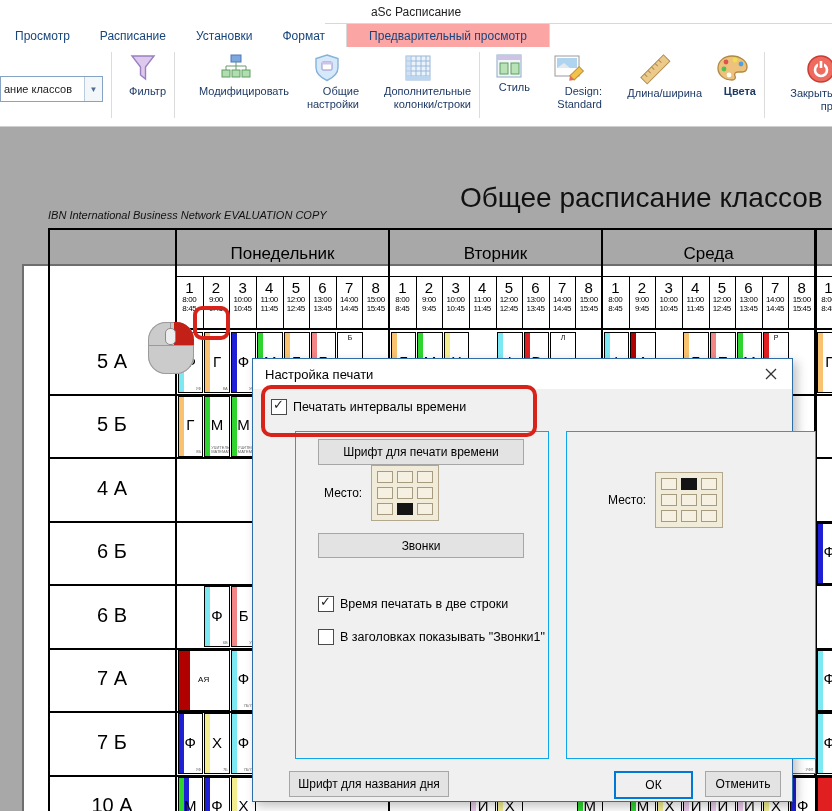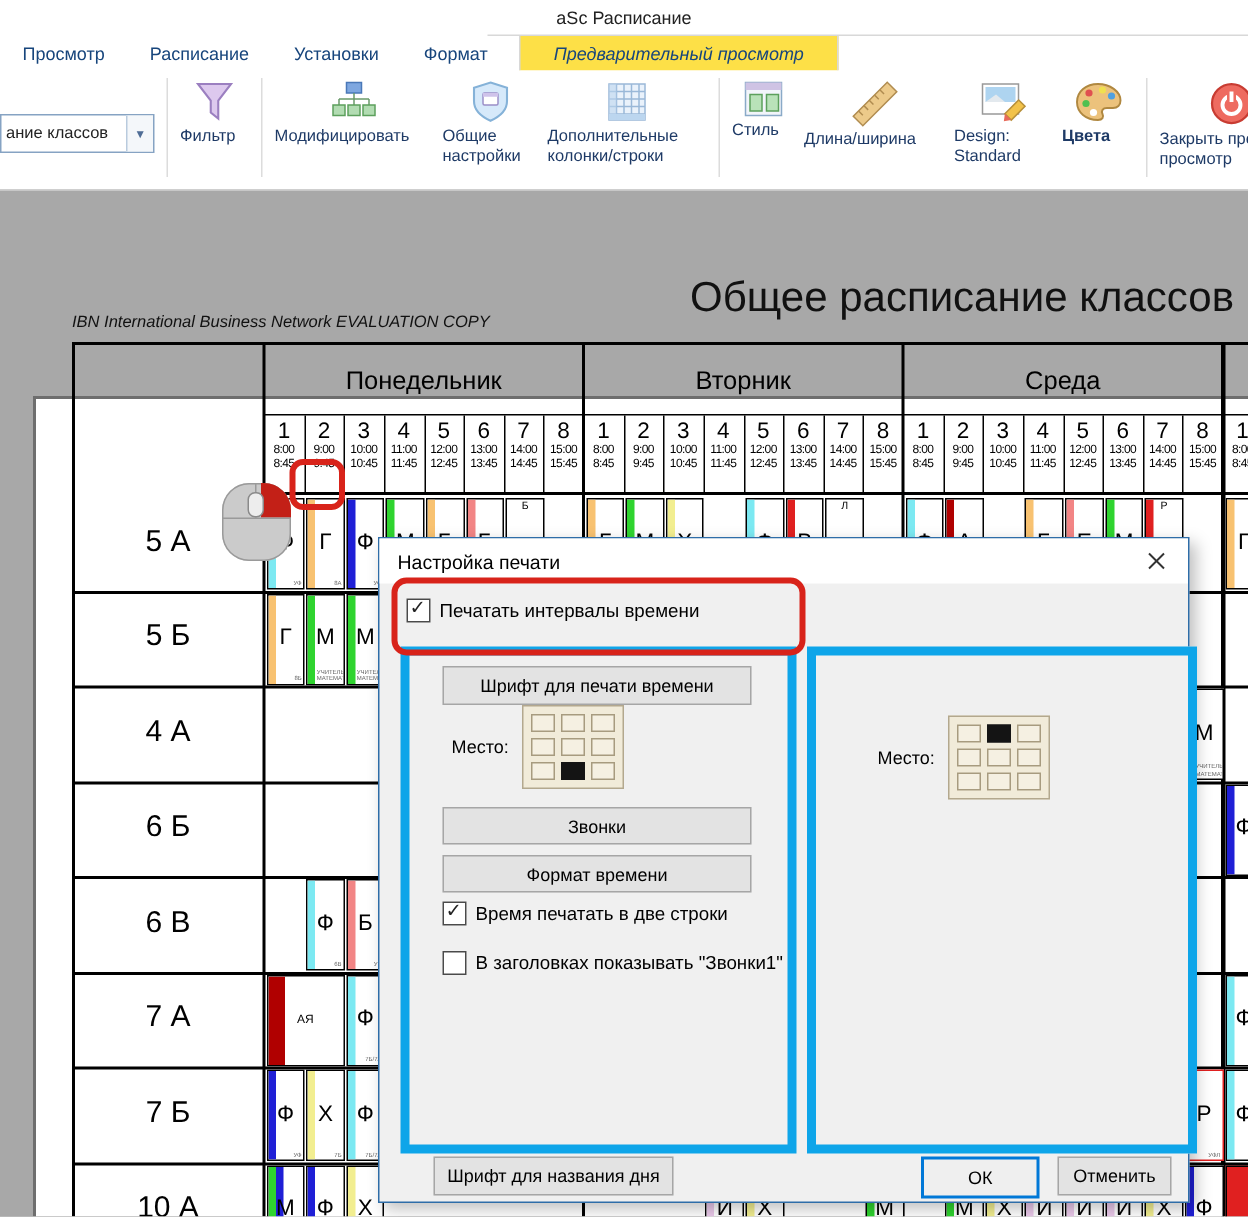--- a/index.html
+++ b/index.html
@@ -6,35 +6,35 @@
   .screen{position:relative;width:832px;height:811px;overflow:hidden;background:#fff;
     font-family:"Liberation Sans",sans-serif;-webkit-font-smoothing:antialiased;}
   .abs{position:absolute;}
 
   
   .titlebar{left:0;top:0;width:832px;height:24px;background:#fff;}
   .app-title{left:0;top:5px;width:100%;text-align:center;font-size:12px;color:#222;}
   .tabline{left:325px;top:23px;width:507px;height:1px;background:#d8d8d8;}
   .tabsrow{left:0;top:24px;width:832px;height:23px;background:#fff;display:flex;align-items:stretch;}
   .tab{padding:5px 15px 4px 15px;font-size:12px;color:#17457c;white-space:nowrap;cursor:default;}
-  .tab.active{background:#fde047;border-left:1px solid #d8d8d8;border-right:1px solid #d8d8d8;
-    margin-left:6px;padding:5px 22px 4px 22px;font-style:italic;}
+  .tab.active{background:#fca5a5;border-left:1px solid #d8d8d8;border-right:1px solid #d8d8d8;
+    margin-left:6px;padding:5px 22px 4px 22px;}
 
   
   .ribbon{left:0;top:47px;width:832px;height:79px;background:#fff;border-bottom:1px solid #cfcfcf;}
   .combo{left:0;top:29px;width:101px;height:24px;background:#fff;border:1px solid #86a3c3;
     display:flex;align-items:center;}
   .combo-text{flex:1;font-size:11px;color:#222;padding-left:3px;white-space:nowrap;overflow:hidden;}
   .combo-arrow{width:17px;height:100%;border-left:1px solid #b9cbde;display:flex;align-items:center;
     justify-content:center;font-size:8px;color:#4f6d96;background:#f4f7fa;}
   .rbar{left:106px;top:2px;height:76px;display:flex;align-items:flex-start;}
   .rsep{width:1px;height:66px;background:#dcdcdc;margin:3px 5px 0 5px;}
   .rbtn{display:flex;flex-direction:column;align-items:center;margin:0 3px;cursor:default;}
   .rbtn svg{display:block;margin:4px 0 2px 0;}
-  .rlabel{font-size:11px;line-height:1.15;color:#1e3a66;text-align:left;white-space:normal;}
+  .rlabel{font-size:11px;line-height:1.15;color:#1e3a66;text-align:right;white-space:normal;}
 
   
   .preview{left:0;top:127px;width:832px;height:684px;background:#a8a8a8;}
   .page{left:22px;top:137px;width:810px;height:674px;background:#fff;
     border-left:2px solid #6e6e6e;border-top:2px solid #6e6e6e;}
   .page-title{left:460px;top:182px;font-size:28px;color:#111;white-space:nowrap;}
   .watermark{left:48px;top:209px;font-size:11px;color:#111;white-space:nowrap;font-style:italic;}
   #schedule{left:0;top:0;width:832px;height:811px;pointer-events:none;}
   .sline{position:absolute;background:#000;}
   .dayname{position:absolute;font-size:17px;color:#000;text-align:center;padding-top:14px;}
@@ -68,21 +68,21 @@
   .dlg-titlebar{position:absolute;left:0;top:0;width:100%;height:30px;background:#fff;}
   .dlg-title{position:absolute;left:12px;top:8px;font-size:13px;color:#000;}
   .dlg-close{position:absolute;right:13px;top:7px;width:16px;height:16px;cursor:default;}
   .cb-hl{position:absolute;left:8px;top:26px;width:268px;height:44px;border:4px solid #d8231a;
     border-radius:10px;z-index:3;}
   .dcheck{position:absolute;display:flex;align-items:center;gap:6px;}
   .cbbox{width:14px;height:14px;background:#fff;border:1px solid #4a4a4a;position:relative;
     flex:0 0 auto;}
   .cbglyph{position:absolute;left:1px;top:-3px;font-size:13px;color:#222;}
   .cblabel{font-size:12.5px;color:#000;white-space:nowrap;}
-  .dgroup{position:absolute;border:6px solid #0ea5e9;background:#f0f0f0;}
+  .dgroup{position:absolute;border:1px solid #0ea5e9;background:#f0f0f0;margin-left:28px;}
   .dbtn{position:absolute;background:#e3e3e3;border:1px solid #a6a6a6;font-size:12px;color:#000;
     display:flex;align-items:center;justify-content:center;overflow:hidden;white-space:nowrap;
     cursor:default;}
   .dbtn.primary{border:2px solid #0078d7;background:#efefef;}
   .place-row{position:absolute;display:flex;align-items:center;gap:9px;}
   .place-label{font-size:12px;color:#000;}
   .place-grid{display:grid;grid-template-columns:repeat(3,16px);grid-template-rows:repeat(3,12px);
     gap:4px;padding:5px;background:#f1ebd9;border:1px solid #b3a88e;}
   .pg-cell{background:#f5f0e2;border:1px solid #a79b7f;}
   .pg-cell.sel{background:#141414;border-color:#141414;}
@@ -161,42 +161,42 @@
               <rect x="2" y="2" width="24" height="22" fill="#f2f5fa" stroke="#8aaac8"></rect>
               <rect x="2" y="2" width="24" height="5" fill="#cfc3e4"></rect>
               <rect x="5" y="10" width="8" height="11" fill="#b9e2b9" stroke="#5ca05c"></rect>
               <rect x="16" y="10" width="8" height="11" fill="#b9e2b9" stroke="#5ca05c"></rect>
             </svg>
           </span>
           <span class="rlabel" style="width: 42px;">Стиль</span>
         </div>
         <div class="rbtn">
           <span>
-            <svg width="34" height="32" viewBox="0 0 34 32">
-              <g transform="rotate(-45 17 16)">
-                <rect x="1" y="12" width="32" height="9" fill="#ecca8a" stroke="#b08c50"></rect>
-                <path d="M6 12v4M11 12v4M16 12v4M21 12v4M26 12v4" stroke="#b08c50"></path>
-              </g>
-            </svg>
-          </span>
-          <span class="rlabel" style="width: 94px;">Длина/ширина</span>
-        </div>
-        <div class="rbtn">
-          <span>
             <svg width="32" height="30" viewBox="0 0 32 30">
               <rect x="2" y="3" width="24" height="20" fill="#fff" stroke="#999"></rect>
               <rect x="4" y="5" width="20" height="10" fill="#aed4f0"></rect>
               <path d="M4 15l7-5 6 5z" fill="#e3e9ee"></path>
               <g transform="rotate(45 24 20)">
                 <rect x="21" y="14" width="6" height="13" fill="#f2c24a" stroke="#b8903a"></rect>
                 <path d="M21 27l3 4 3-4z" fill="#e86a5a"></path>
               </g>
             </svg>
           </span>
           <span class="rlabel" style="width: 66px;">Design: Standard</span>
+        </div>
+        <div class="rbtn">
+          <span>
+            <svg width="34" height="32" viewBox="0 0 34 32">
+              <g transform="rotate(-45 17 16)">
+                <rect x="1" y="12" width="32" height="9" fill="#ecca8a" stroke="#b08c50"></rect>
+                <path d="M6 12v4M11 12v4M16 12v4M21 12v4M26 12v4" stroke="#b08c50"></path>
+              </g>
+            </svg>
+          </span>
+          <span class="rlabel" style="width: 94px;">Длина/ширина</span>
         </div>
         <div class="rbtn">
           <span>
             <svg width="32" height="30" viewBox="0 0 32 30">
               <path d="M16 3C8 3 2 8 2 15s6 12 14 12c3 0 4-2 3-4-1-2 0-4 3-4h4c3 0 5-2 5-5C31 8 24 3 16 3z" fill="#ecc27c" stroke="#b08840" stroke-width="1.3"></path>
               <circle cx="10" cy="9" r="2.4" fill="#e05050"></circle>
               <circle cx="19" cy="7" r="2.4" fill="#f0e050"></circle>
               <circle cx="25" cy="11" r="2.4" fill="#50a0e0"></circle>
               <circle cx="8" cy="16" r="2.4" fill="#50c050"></circle>
               <circle cx="13" cy="22" r="2.4" fill="#fff"></circle>
@@ -643,21 +643,20 @@
             <span class="pg-cell"></span>
             <span class="pg-cell"></span>
             <span class="pg-cell"></span>
             <span class="pg-cell"></span>
             <span class="pg-cell"></span>
             <span class="pg-cell sel"></span>
             <span class="pg-cell"></span>
           </span>
       </div>
       <div class="dbtn" style="left:22px;top:101px;width:204px;height:23px;">Звонки</div>
-      <div class="dbtn" style="left:22px;top:133px;width:204px;height:23px;">Формат времени</div>
       <div class="dcheck" style="left:22px;top:164px;">
         <span class="cbbox">
             <span class="cbglyph" id="cb2g">✓</span>
           </span>
         <span class="cblabel">Время печатать в две строки</span>
       </div>
       <div class="dcheck" style="left:22px;top:197px;">
         <span class="cbbox">
             <span class="cbglyph" id="cb3g"></span>
           </span>

